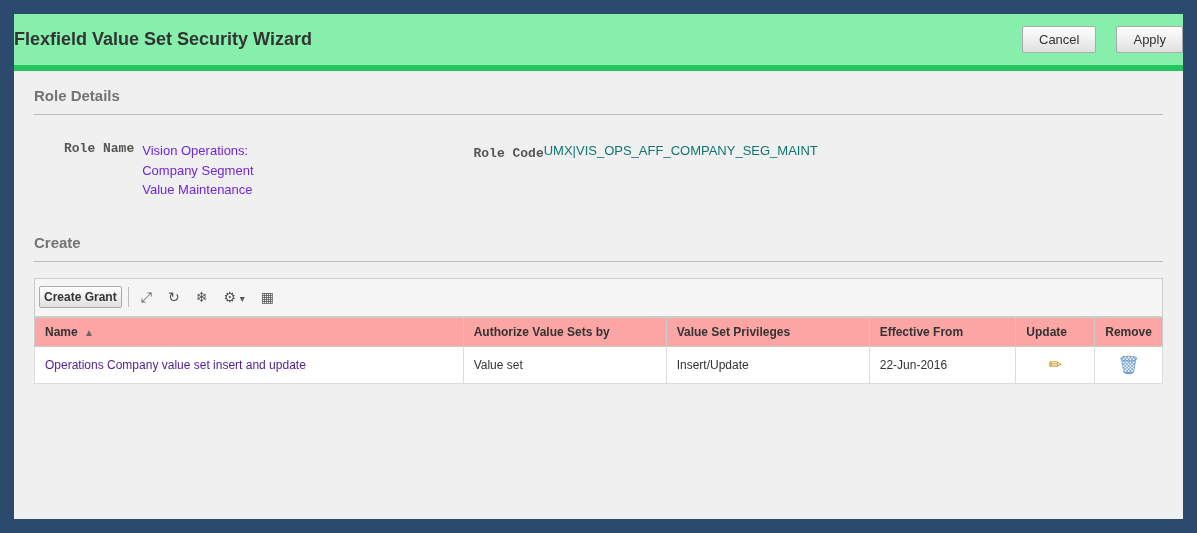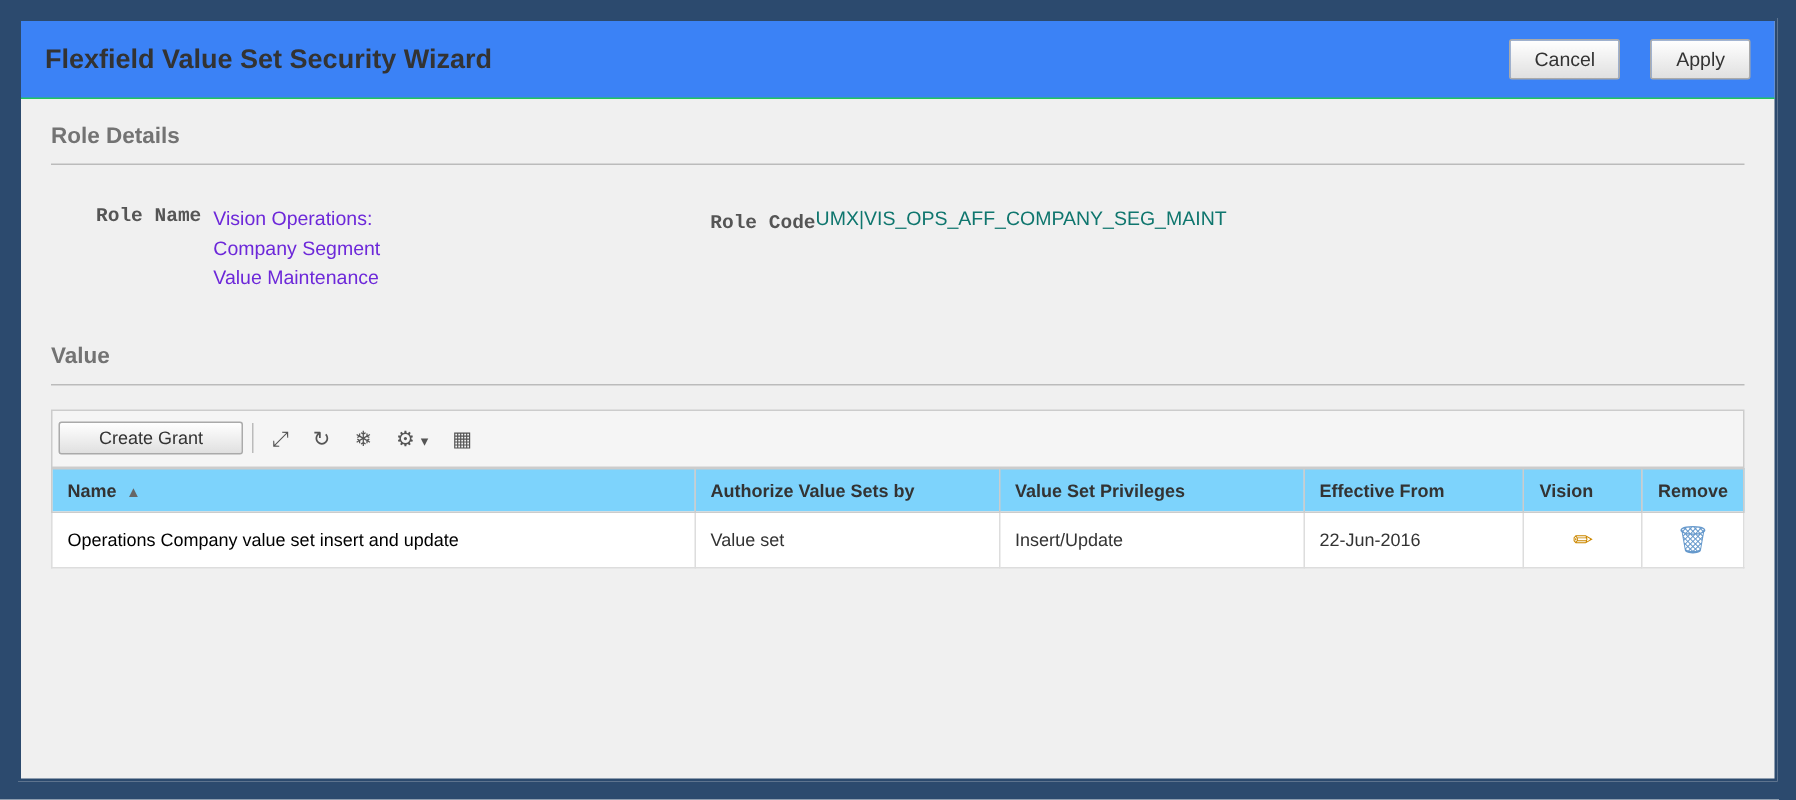--- a/index.html
+++ b/index.html
@@ -13,26 +13,26 @@
       min-height: 100vh;
       padding: 10px;
     }
     .window {
       background: #f0f0f0;
       border: 2px solid #2c4a6e;
       width: 1173px;
       min-height: 509px;
     }
     .header {
-      background: #3b82f6;
-      padding: 12px 16px;
+      background: #86efac;
+      padding: 12px 0;
       display: flex;
       justify-content: space-between;
       align-items: center;
-      border-bottom: 1px solid #22c55e;
+      border-bottom: 6px solid #22c55e;
     }
     .header-title {
       font-size: 18px;
       font-weight: bold;
       color: #333;
     }
     .header-buttons {
       display: flex;
       gap: 20px;
       margin-left: 26px;
@@ -98,28 +98,28 @@
     .grants-toolbar {
       display: flex;
       align-items: center;
       gap: 4px;
       padding: 6px 4px;
       background: #f5f5f5;
       border: 1px solid #ccc;
       margin-bottom: 0;
     }
     .toolbar-btn {
-      padding: 3px 26px;
+      padding: 3px 4px;
       border: 1px solid #aaa;
       background: linear-gradient(to bottom, #fff, #e0e0e0);
       cursor: pointer;
       font-size: 12px;
       color: #333;
       border-radius: 2px;
-      font-weight: normal;
+      font-weight: bold;
     }
     .toolbar-separator {
       width: 1px;
       height: 20px;
       background: #bbb;
       margin: 0 2px;
     }
     .toolbar-icon-btn {
       padding: 3px 5px;
       border: 1px solid transparent;
@@ -128,37 +128,37 @@
       font-size: 14px;
       color: #555;
       border-radius: 2px;
     }
     .grants-table {
       width: 100%;
       border-collapse: collapse;
       border: 1px solid #ccc;
     }
     .grants-table th {
-      background: #7dd3fc;
+      background: #fca5a5;
       border: 1px solid #ccc;
       padding: 7px 10px;
       text-align: left;
       font-weight: bold;
       color: #333;
       font-size: 12px;
     }
     .grants-table td {
       border: 1px solid #ddd;
       padding: 7px 10px;
       color: #333;
       font-size: 12px;
       background: #fff;
     }
     .link {
-      color: #000000;
+      color: #4c1d95;
       text-decoration: none;
       cursor: pointer;
     }
     .sort-icon { font-size: 10px; margin-left: 3px; color: #666; }
     .icon-edit { color: #cc8800; font-size: 16px; cursor: pointer; }
     .icon-delete { color: #6699cc; font-size: 18px; cursor: pointer; }
     .th-name { width: 38%; }
     .th-auth { width: 18%; }
     .th-priv { width: 18%; }
     .th-eff { width: 13%; }
@@ -195,21 +195,21 @@
           </div>
         </div>
         <div class="role-code-field">
           <span class="field-label">Role Code</span>
           <span class="field-value role-code-value">UMX|VIS_OPS_AFF_COMPANY_SEG_MAINT</span>
         </div>
       </div>
     </div>
 
     <div class="grants-section">
-      <div class="section-title">Value</div>
+      <div class="section-title">Create</div>
       <hr class="divider">
 
       <div class="grants-toolbar">
         <button class="toolbar-btn">Create Grant</button>
         <div class="toolbar-separator"></div>
         <button class="toolbar-icon-btn" title="Detach">
           <span>⤢</span>
         </button>
         <button class="toolbar-icon-btn" title="Refresh">
           <span>↻</span>
@@ -236,21 +236,21 @@
             <th class="th-auth">
               <span>Authorize Value Sets by</span>
             </th>
             <th class="th-priv">
               <span>Value Set Privileges</span>
             </th>
             <th class="th-eff">
               <span>Effective From</span>
             </th>
             <th class="th-upd td-center">
-              <span>Vision</span>
+              <span>Update</span>
             </th>
             <th class="th-rem td-center">
               <span>Remove</span>
             </th>
           </tr>
         </thead>
         <tbody>
           <tr>
             <td>
               <a class="link">Operations Company value set insert and update</a>

